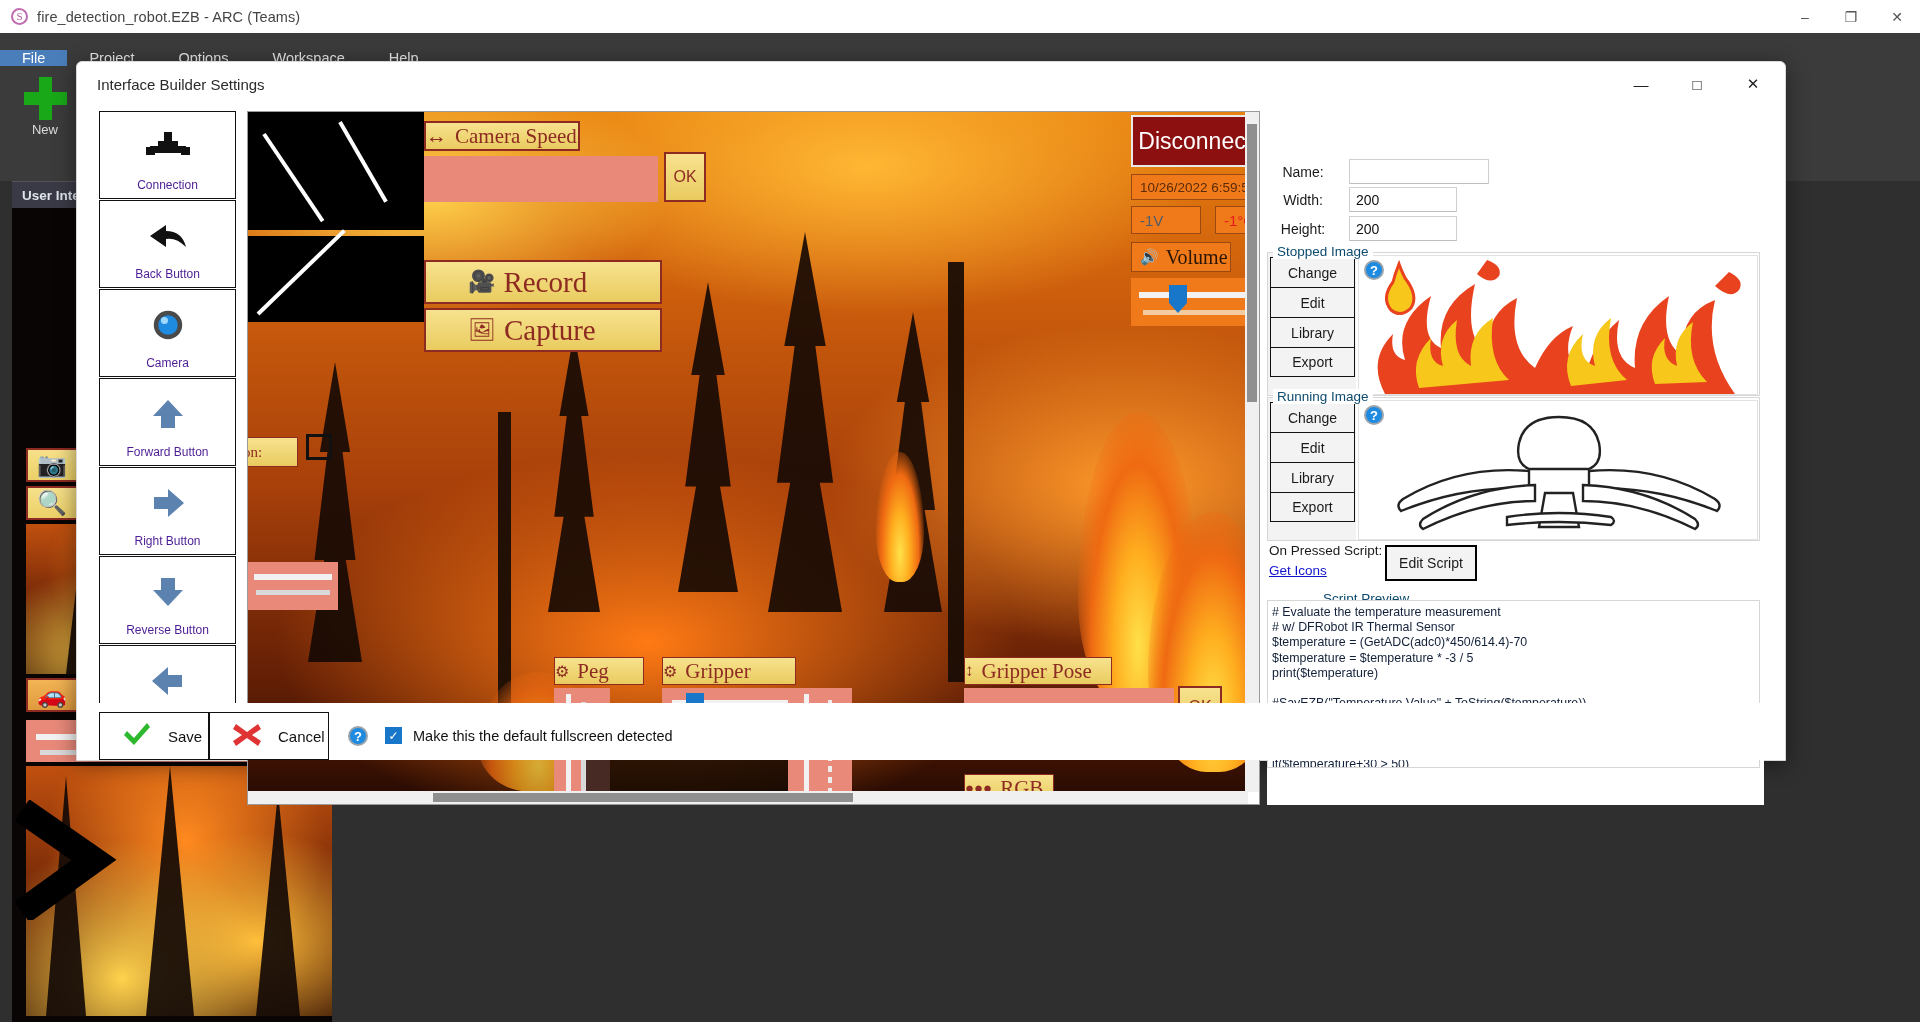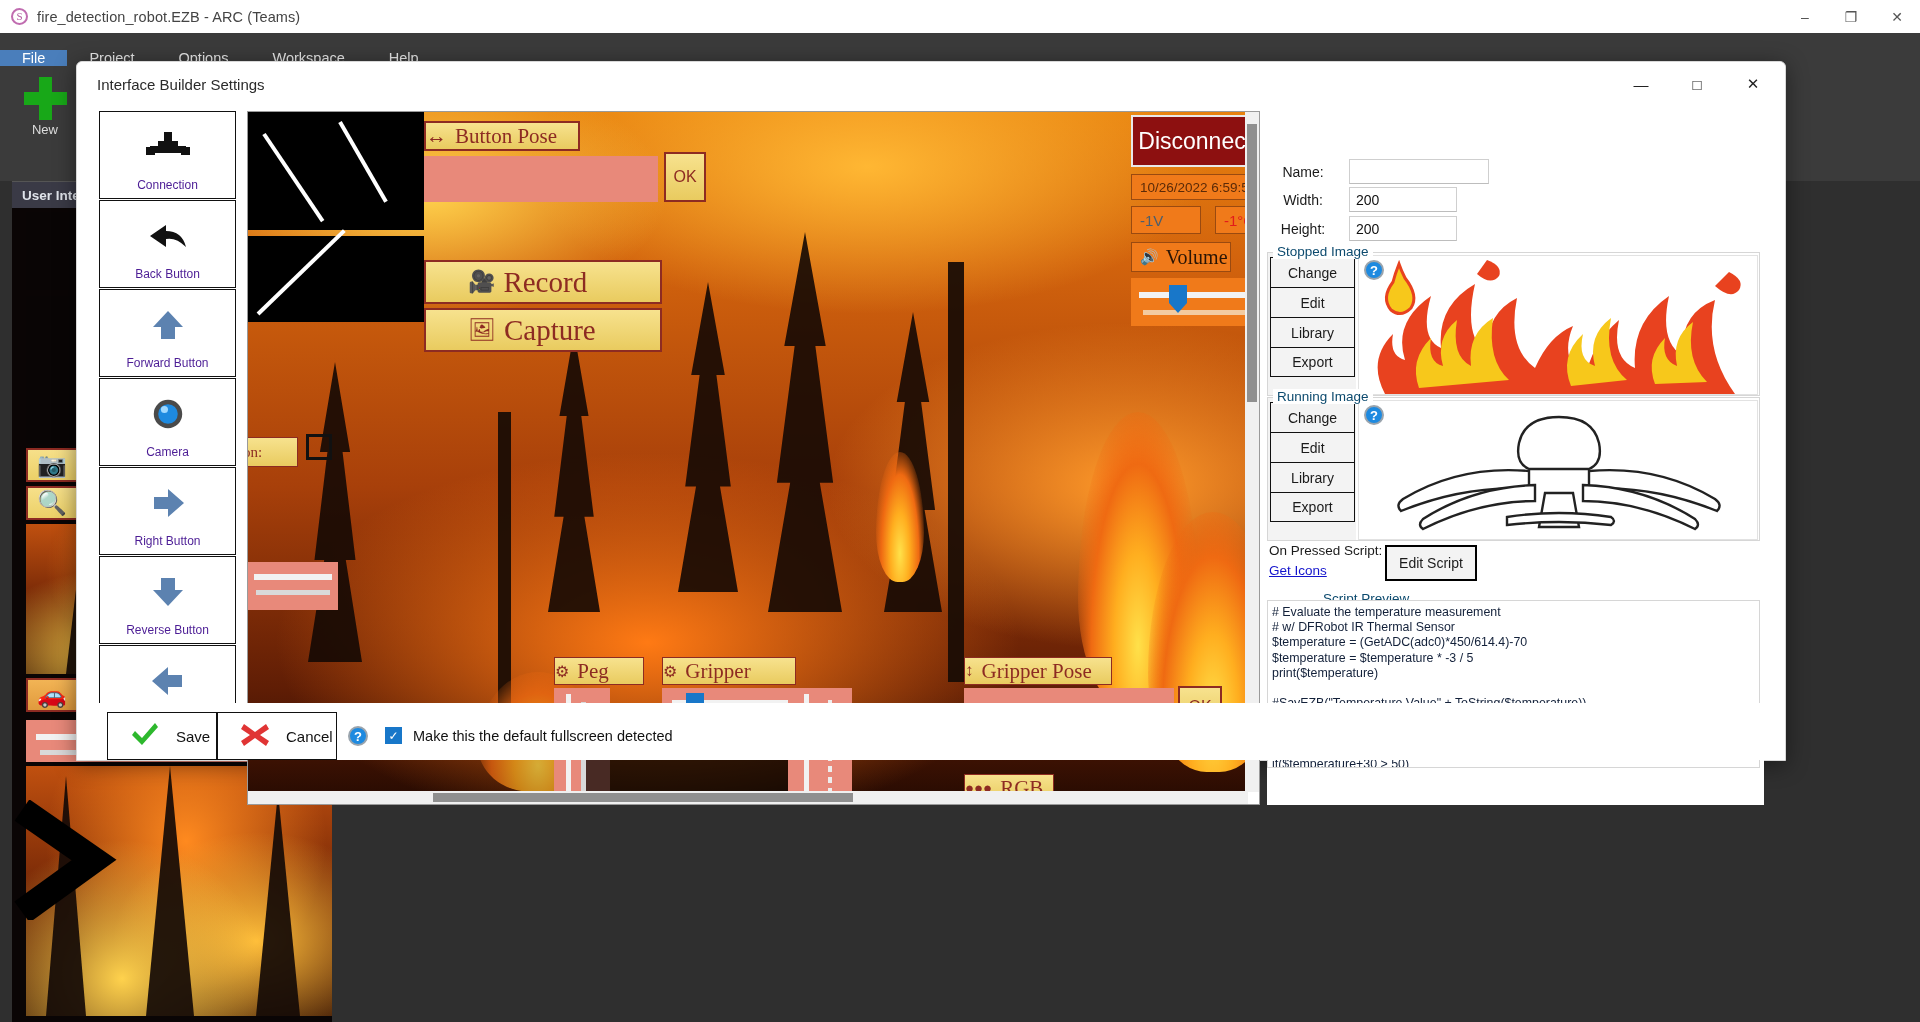--- a/index.html
+++ b/index.html
@@ -240,21 +240,21 @@
     white-space: pre; font-family: "Liberation Sans", sans-serif;
   }
 
   
   #dialog-footer {
     position: absolute; left: 0; bottom: 0; width: 100%; height: 57px; background: #fff;
   }
   .footer-btn {
     position: absolute; top: 9px; height: 48px; border: 1px solid #111; background: #fff;
     display: flex; align-items: center; gap: 16px; padding: 12px 22px;
-    font-size: 15px; color: #111; margin-left: 8px;
+    font-size: 15px; color: #111;
   }
   #chk-default {
     position: absolute; width: 17px; height: 17px; background: #1877c9;
     display: flex; align-items: center; justify-content: center; color: #fff; font-size: 12px;
   }
   #chk-default-label { position: absolute; font-size: 14.5px; color: #111; }
 </style>
 </head>
 <body>
 
@@ -374,36 +374,36 @@
       <span class="tool-ico">
         <svg viewBox="0 0 48 30" width="48" height="30" aria-hidden="true">
           <path d="M6 15 L22 4 L22 10 Q38 10 42 26 Q32 16 22 18 L22 26 Z" fill="#111"></path>
         </svg>
       </span>
       <span class="tool-label">Back Button</span>
     </div>
 
     <div class="tool-card">
       <span class="tool-ico">
-        <svg viewBox="0 0 36 32" width="36" height="32" aria-hidden="true">
-          <path d="M18 2 L33 18 L25 18 L25 30 L11 30 L11 18 L3 18 Z" fill="#5c82b0"></path>
-        </svg>
-      </span>
-      <span class="tool-label">Forward Button</span>
-    </div>
-
-    <div class="tool-card">
-      <span class="tool-ico">
         <svg viewBox="0 0 36 36" width="32" height="32" aria-hidden="true">
           <circle cx="18" cy="18" r="16" fill="#4a4a4a"></circle>
           <circle cx="18" cy="18" r="11" fill="#1e8ae0"></circle>
           <circle cx="14" cy="13" r="4" fill="#9fd8ff"></circle>
         </svg>
       </span>
       <span class="tool-label">Camera</span>
+    </div>
+
+    <div class="tool-card">
+      <span class="tool-ico">
+        <svg viewBox="0 0 36 32" width="36" height="32" aria-hidden="true">
+          <path d="M18 2 L33 18 L25 18 L25 30 L11 30 L11 18 L3 18 Z" fill="#5c82b0"></path>
+        </svg>
+      </span>
+      <span class="tool-label">Forward Button</span>
     </div>
 
     <div class="tool-card">
       <span class="tool-ico">
         <svg viewBox="0 0 36 32" width="36" height="32" aria-hidden="true">
           <path d="M34 16 L18 2 L18 10 L4 10 L4 22 L18 22 L18 30 Z" fill="#5c82b0"></path>
         </svg>
       </span>
       <span class="tool-label">Right Button</span>
     </div>
@@ -447,21 +447,21 @@
       <div class="black-box" style="left:0;top:0;width:176px;height:118px;">
         <div class="wb-line" style="left:16px;top:20px;width:105px;transform:rotate(56deg);"></div>
         <div class="wb-line" style="left:92px;top:8px;width:92px;transform:rotate(60deg);"></div>
       </div>
       <div class="black-box" style="left:0;top:124px;width:176px;height:86px;">
         <div class="wb-line" style="left:10px;top:76px;width:120px;transform:rotate(-44deg);"></div>
       </div>
 
       <div class="ui-btn" style="left:176px;top:9px;width:156px;height:30px;font-size:21px;">
         <span class="ico">↔</span>
-        <span>Button Pose</span>
+        <span>Camera Speed</span>
       </div>
       <div class="ui-panel-sal" style="left:176px;top:44px;width:234px;height:46px;"></div>
       <div class="ui-btn" style="left:416px;top:40px;width:42px;height:50px;font-family:'Liberation Sans',sans-serif;font-size:16px;justify-content:center;padding-left:0;">
         <span>OK</span>
       </div>
 
       <div class="ui-btn" style="left:176px;top:148px;width:238px;height:44px;font-size:29px;padding-left:42px;">
         <span class="ico" style="font-size:22px;">🎥</span>
         <span>Record</span>
       </div>

